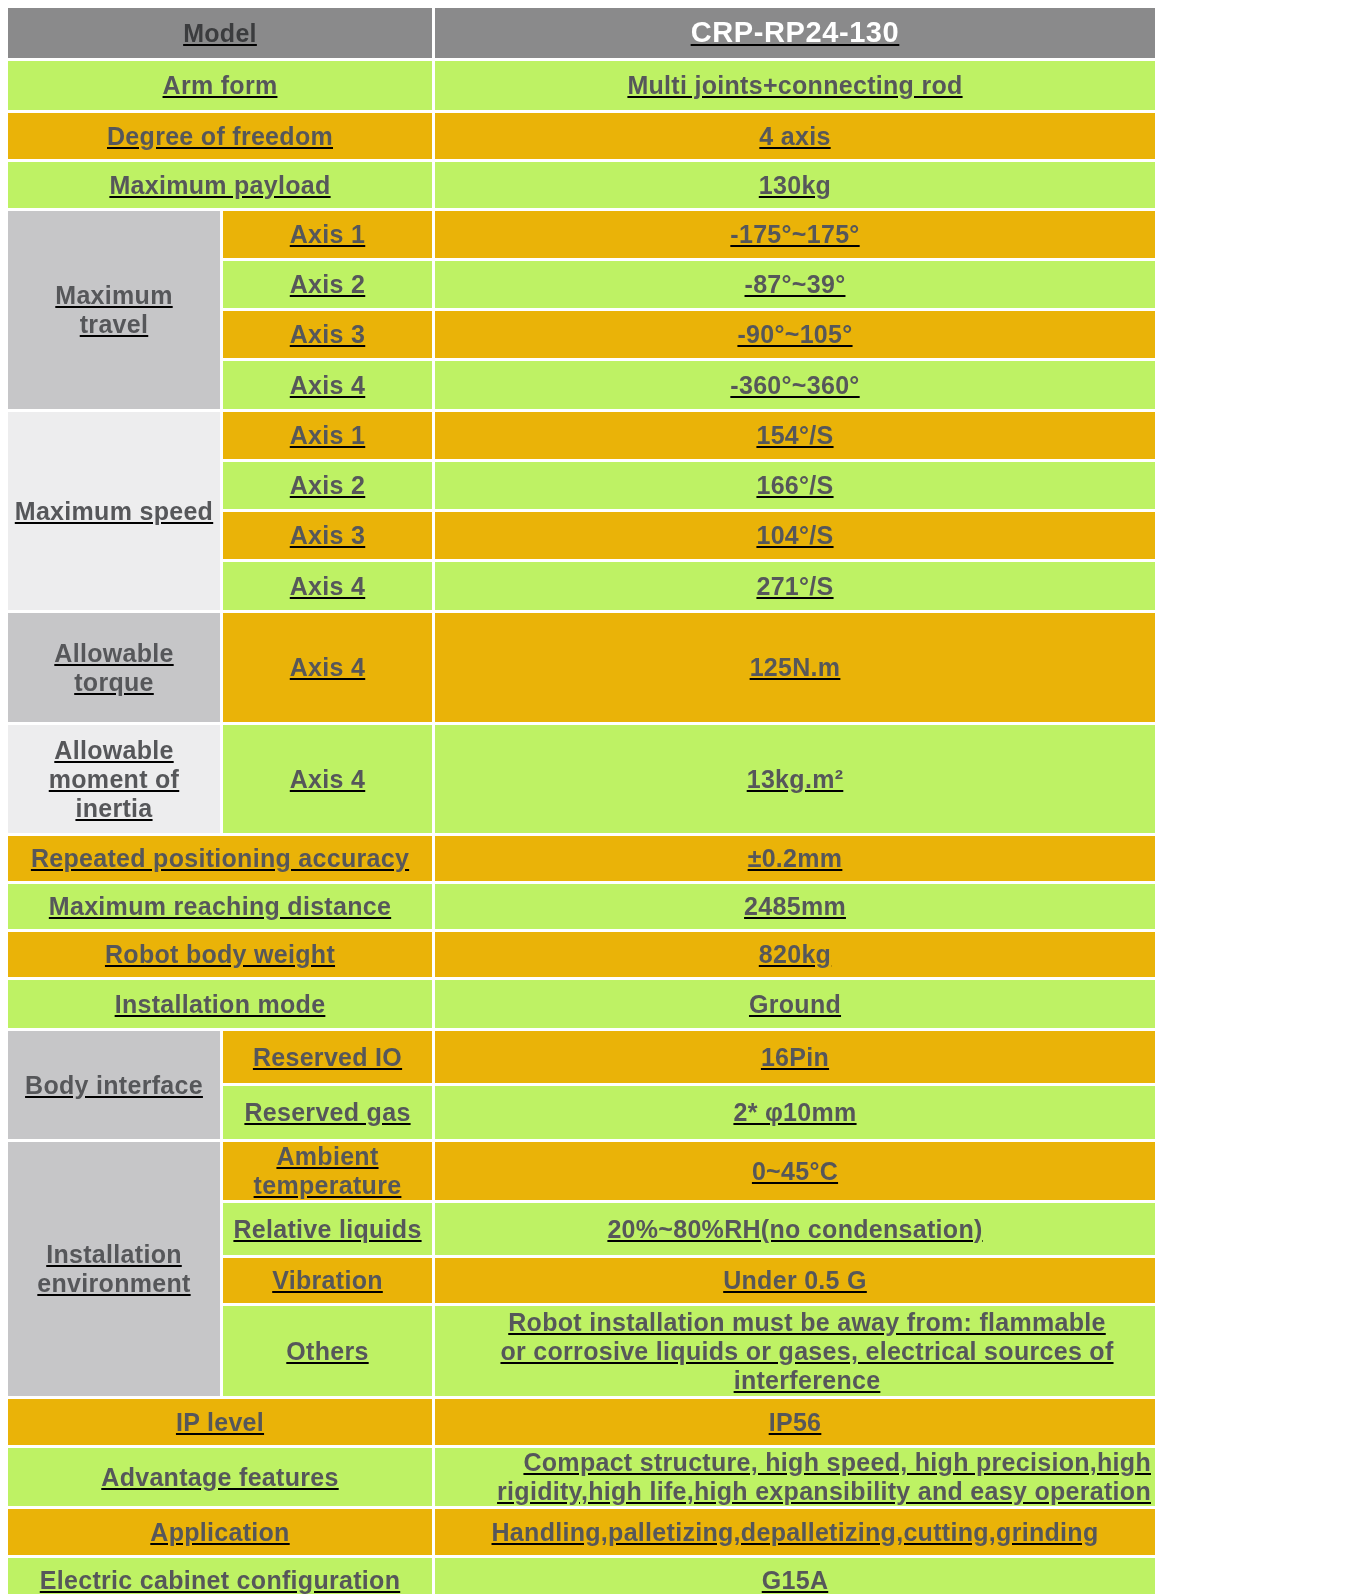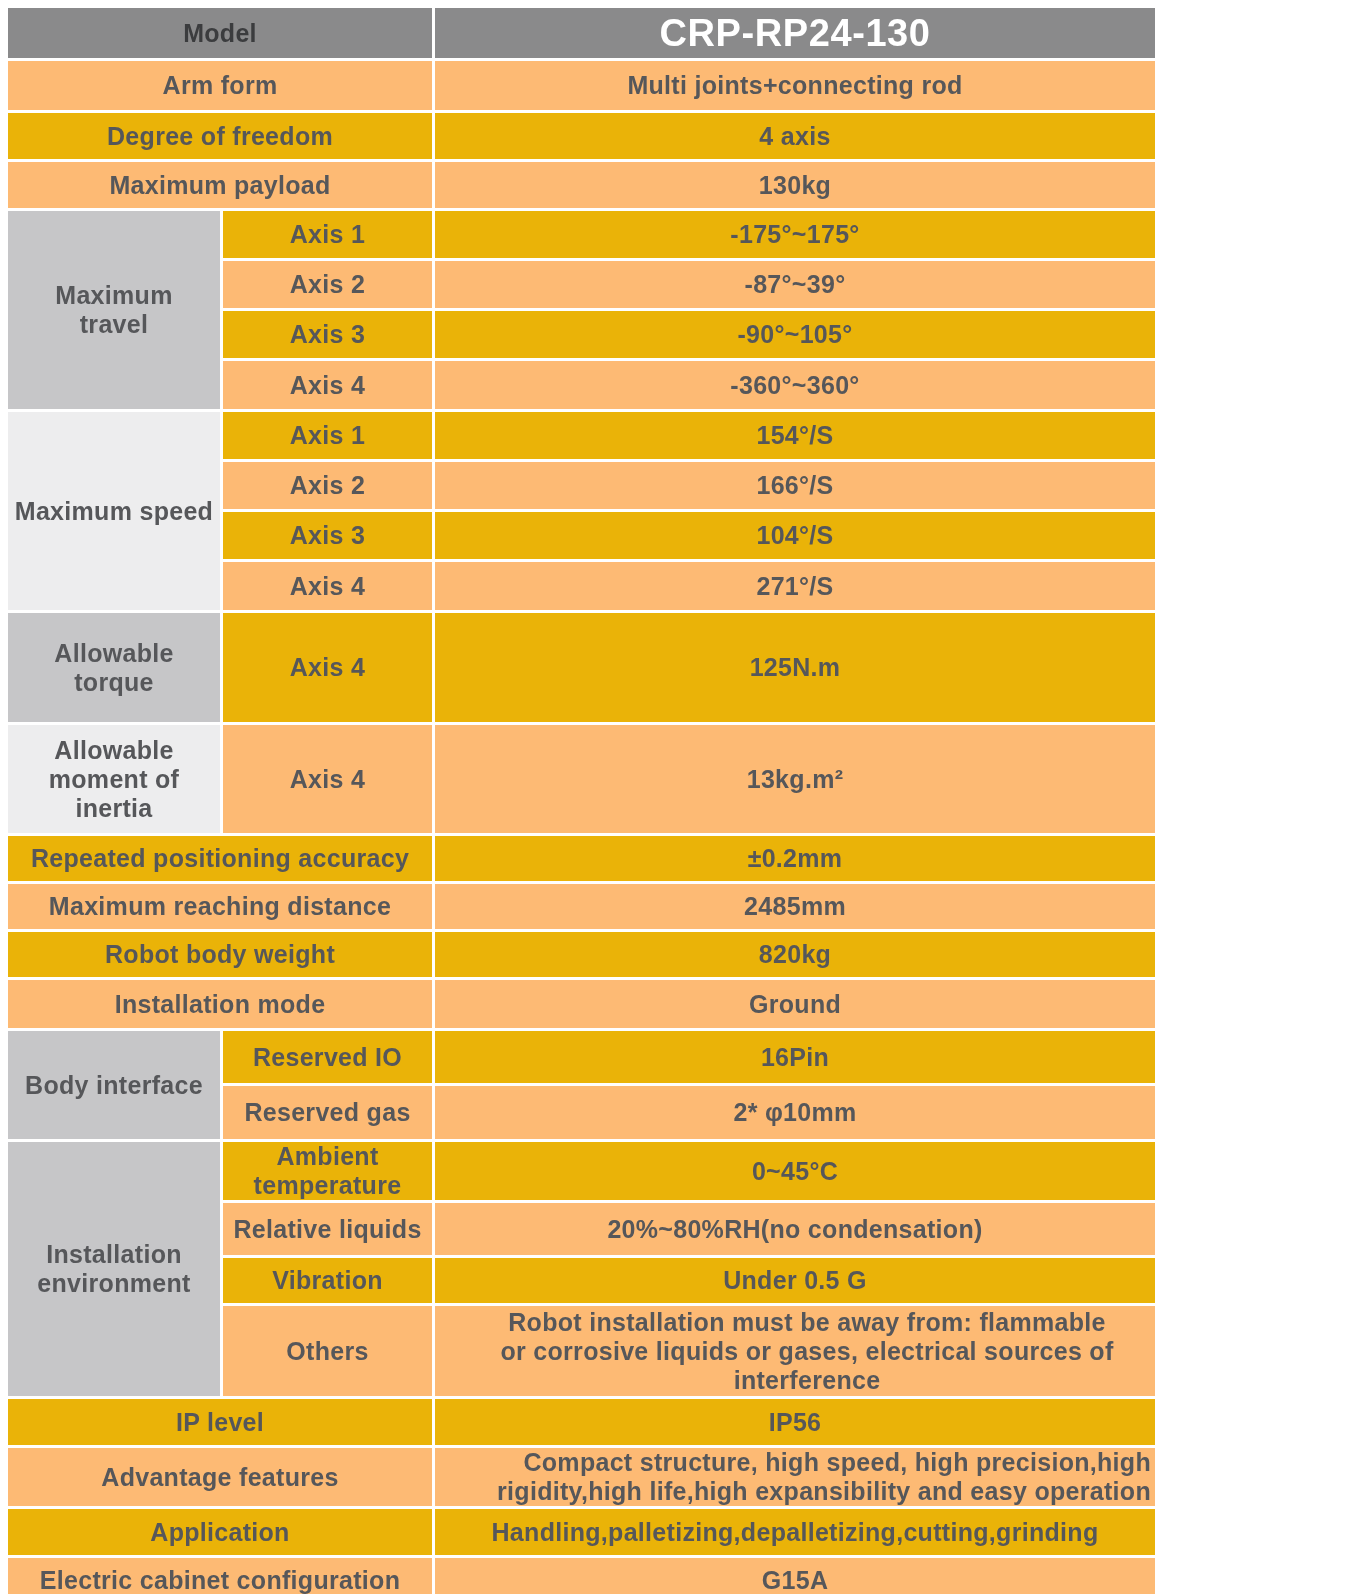--- a/index.html
+++ b/index.html
@@ -6,20 +6,21 @@
     margin: 0;
     padding: 0;
     background: #ffffff;
     width: 1362px;
   }
   .sheet {
     width: 1362px;
     height: 1594px;
     overflow: hidden;
     font-family: "Liberation Sans", "DejaVu Sans", sans-serif;
+    text-decoration: underline;
   }
   table.spec {
     border-collapse: separate;
     border-spacing: 3px;
     table-layout: fixed;
     margin: 5px 0 0 5px;
     width: 1153px;
   }
   col.c1 { width: 212px; }
   col.c2 { width: 209px; }
@@ -29,23 +30,23 @@
     vertical-align: middle;
     font-weight: bold;
     color: #56575a;
     font-size: 25px;
     letter-spacing: 0.3px;
     line-height: 1.16;
     padding: 0 4px;
     overflow: hidden;
   }
   td.g    { background: #eab308; }
-  td.w    { background: #fdba74; }
+  td.w    { background: #bef264; }
   td.hd   { background: #8a8a8b; color: #3b3c3e; }
-  td.hdv  { color: #ffffff; font-size: 38px; letter-spacing: 0.6px; }
+  td.hdv  { color: #ffffff; font-size: 29px; letter-spacing: 0.6px; }
   td.secd { background: #c6c6c8; padding: 8px 10px; }
   td.secl { background: #ededee; padding: 0 2px; }
   td.txl  { text-align: center; padding-left: 50px; padding-right: 26px; }
   td.txl2 { text-align: right; padding-left: 10px; padding-right: 4px; }
   .preline { white-space: pre-line; }
 </style>
 </head>
 <body>
 
 <div class="sheet">

